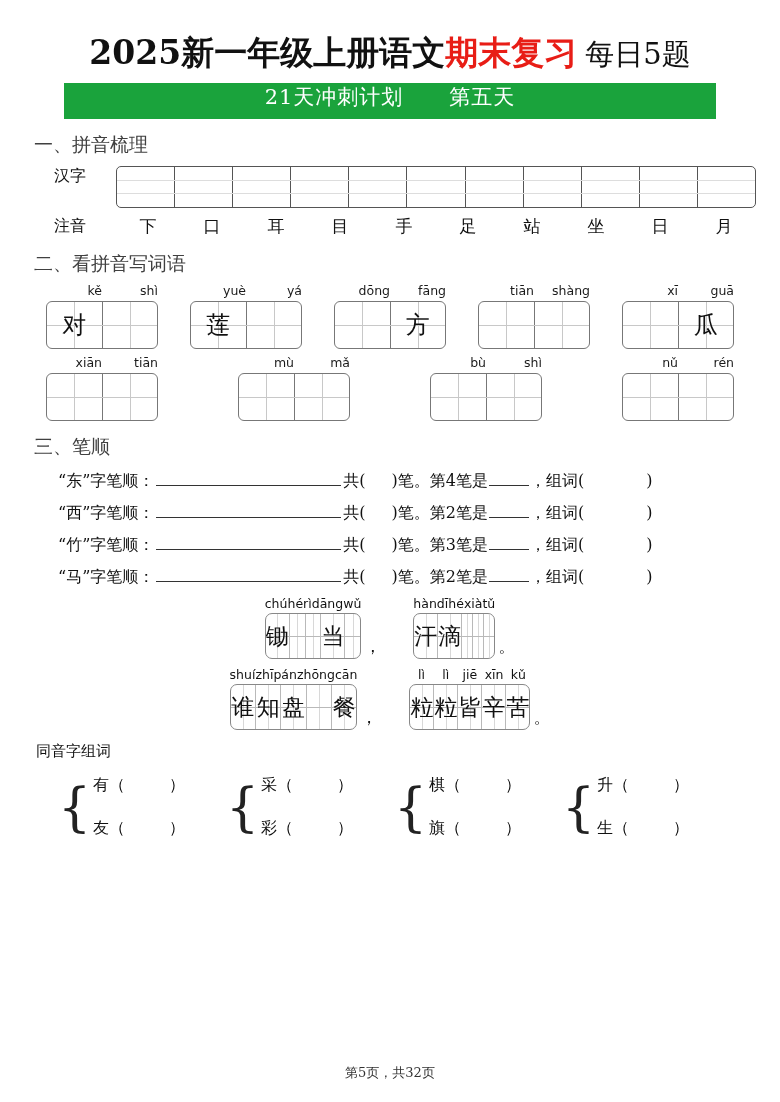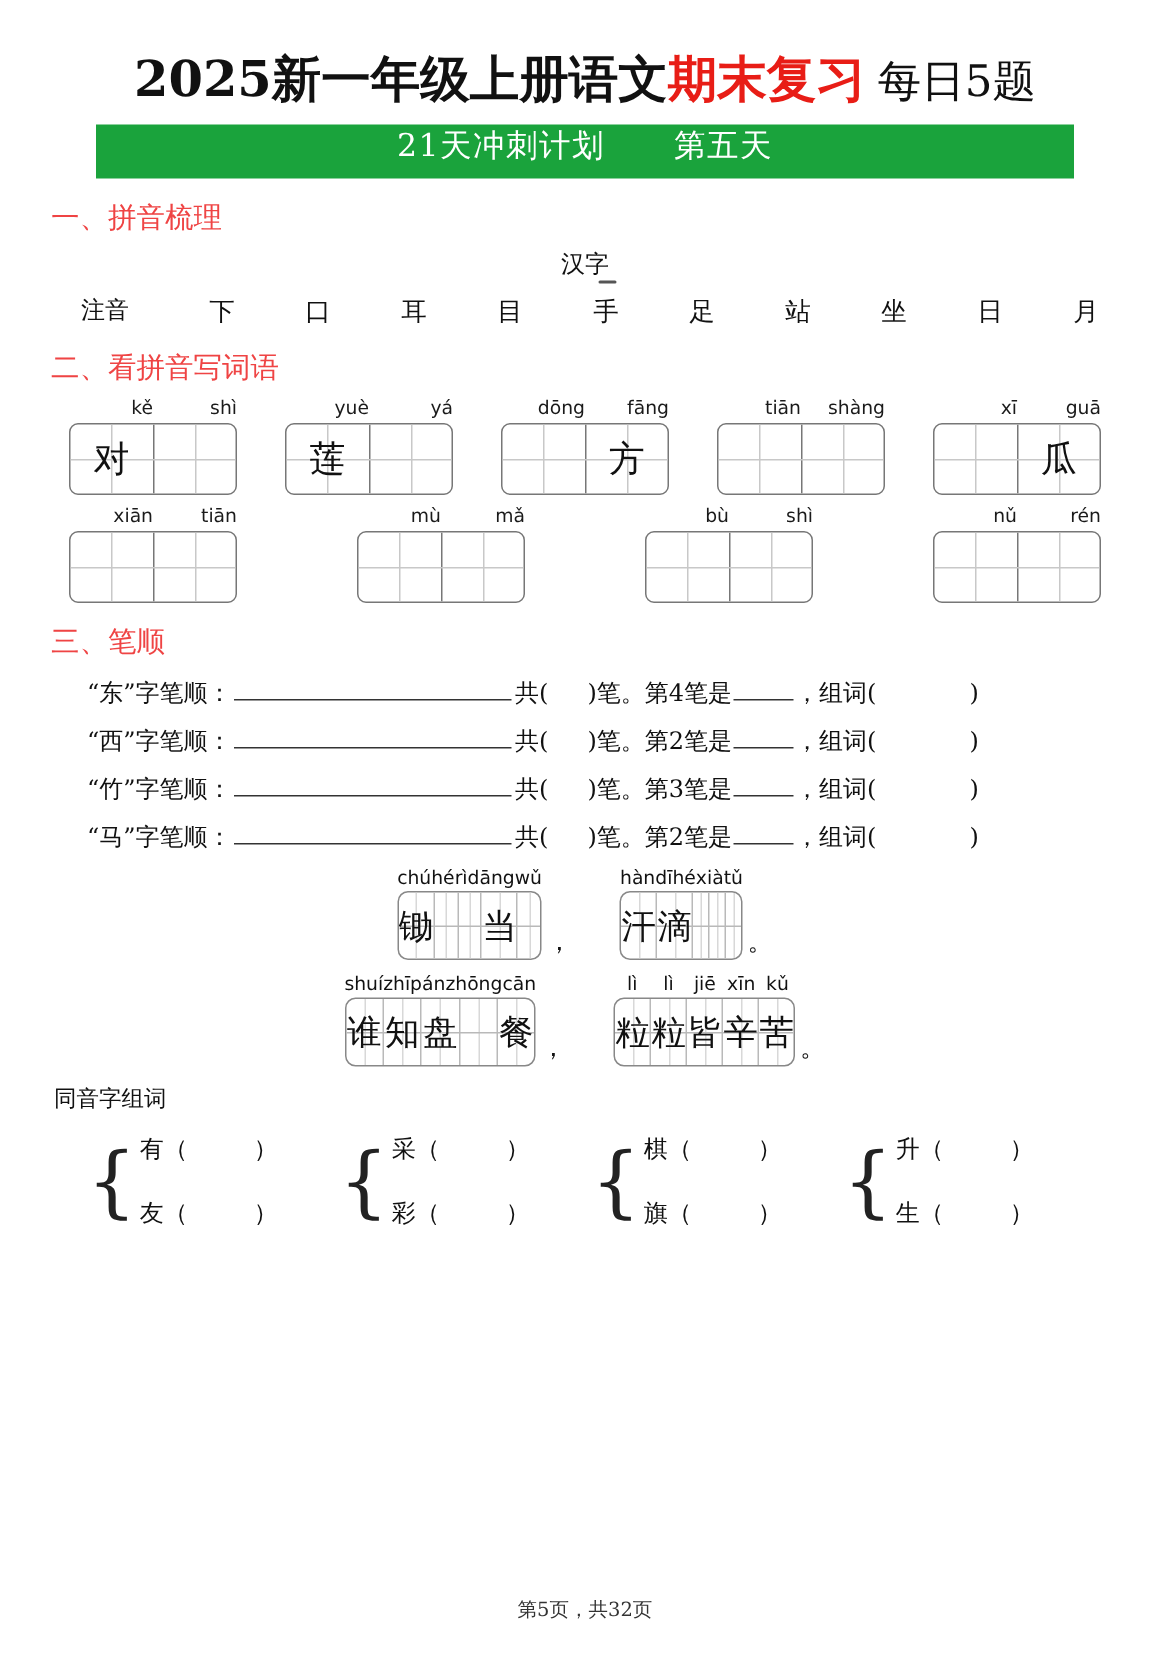--- a/index.html
+++ b/index.html
@@ -65,31 +65,31 @@
     color: #ffffff;
     font-size: 21px;
     font-family: "DejaVu Serif", "Liberation Serif", serif;
     letter-spacing: 1px;
   }
 
   
   .sec-h {
     font-family: "DejaVu Serif", "Liberation Serif", serif;
     font-size: 19px;
-    color: #ef4444;
+    color: #404040;
     margin: 13px 0 0 10px;
   }
   .sub-h {
     font-family: "DejaVu Serif", "Liberation Serif", serif;
     font-size: 15px;
     margin: 12px 0 0 12px;
   }
 
   
-  .s1-wrap { margin-top: 8px; padding-left: 30px; display: flex; align-items: center; flex-direction: column; }
+  .s1-wrap { margin-top: 8px; padding-left: 30px; display: flex; align-items: flex-start; }
   .s1-label {
     width: 62px;
     font-family: "DejaVu Serif", "Liberation Serif", serif;
     font-size: 16px;
   }
   .fourline {
     flex: 1;
     height: 40px;
     border: 1.3px solid #555;
     border-radius: 5px;

